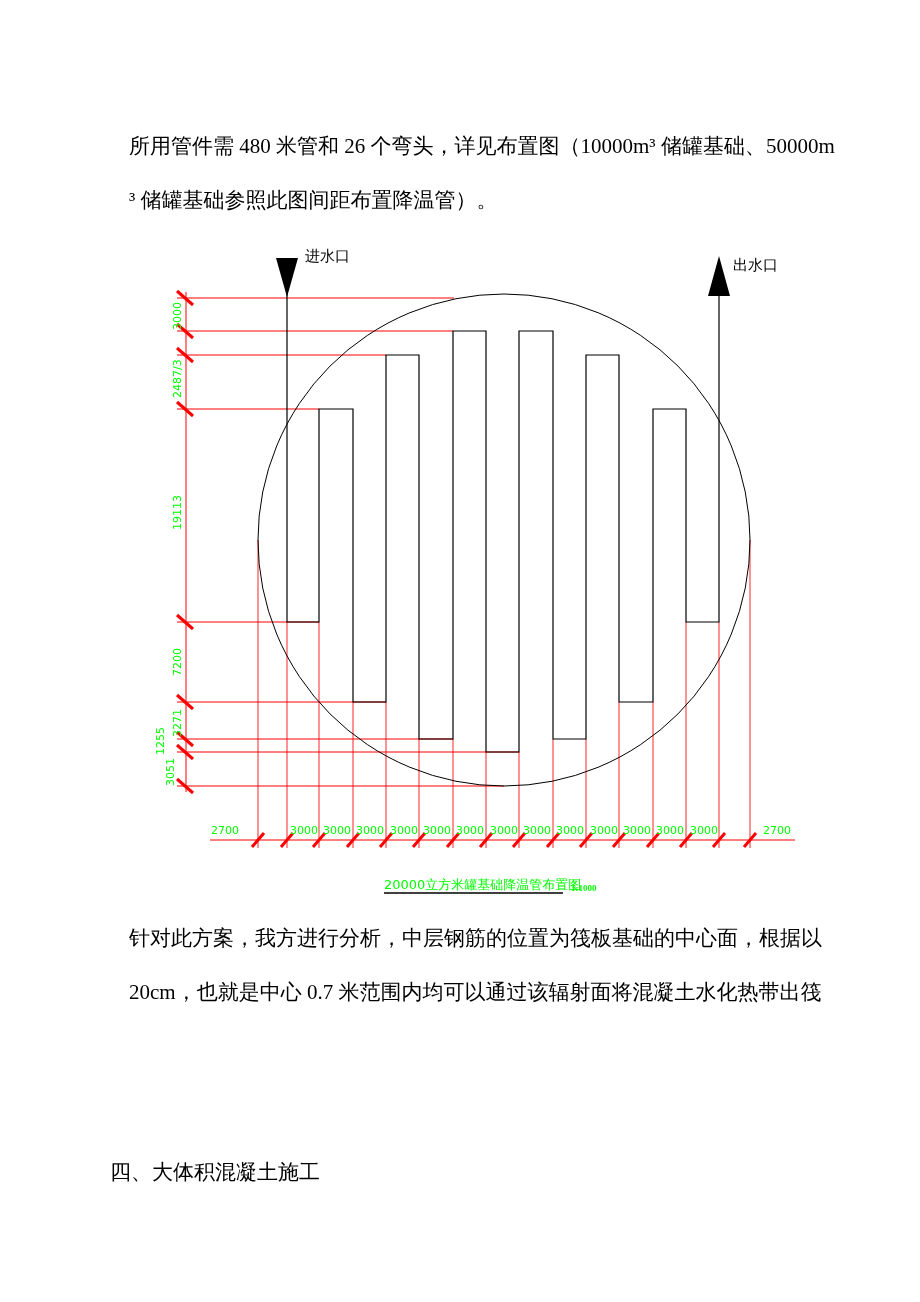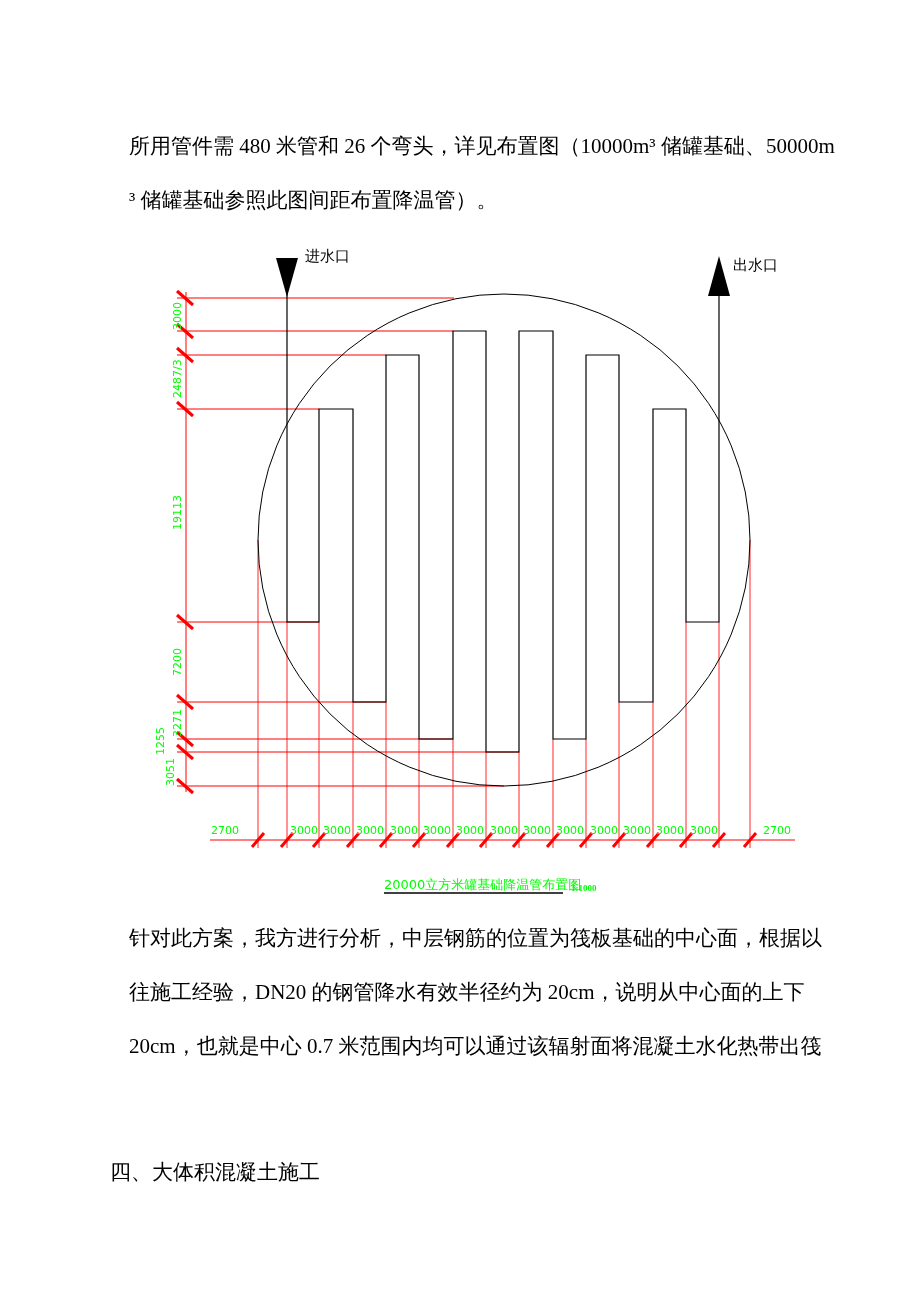--- a/index.html
+++ b/index.html
@@ -127,17 +127,16 @@
   <polygon points="719,256 708,296 730,296" fill="#000"></polygon>
   <text class="cnlabel" x="733" y="270">出水口</text>
 
   <text class="caption" x="384" y="889">20000立方米罐基础降温管布置图</text>
   <line x1="384" y1="893" x2="563" y2="893" stroke="#000" stroke-width="1.5"></line>
   <text class="scale" x="571" y="891">1:1000</text>
 </svg>
 
 <div class="para" id="para2">
   <span class="line">针对此方案，我方进行分析，中层钢筋的位置为筏板基础的中心面，根据以</span>
-  <span class="line">往施工经验，DN20 的钢管降水有效半径约为 20cm，说明从中心面的上下</span>
   <span class="line">20cm，也就是中心 0.7 米范围内均可以通过该辐射面将混凝土水化热带出筏</span>
 </div>
 
 <div id="heading4">四、大体积混凝土施工</div>
 
 </body></html>

